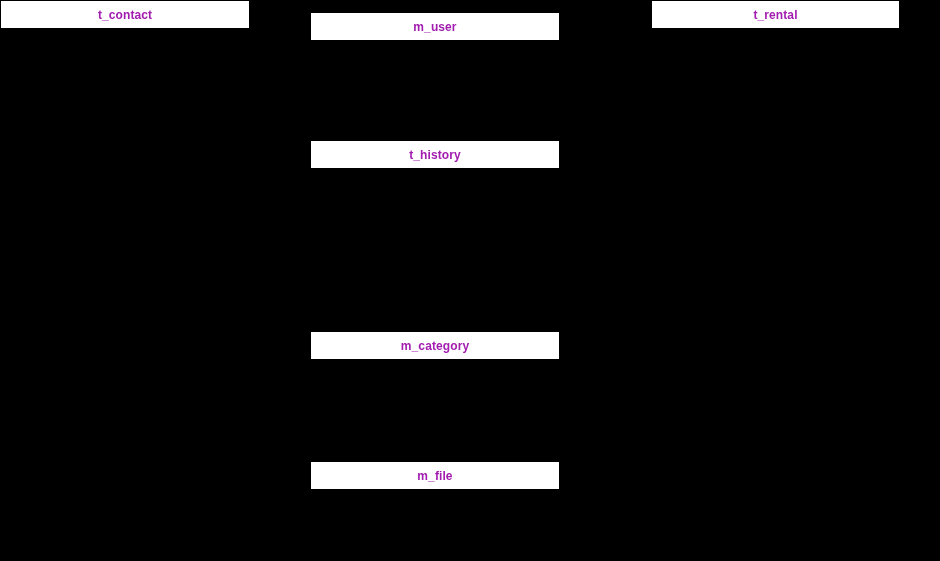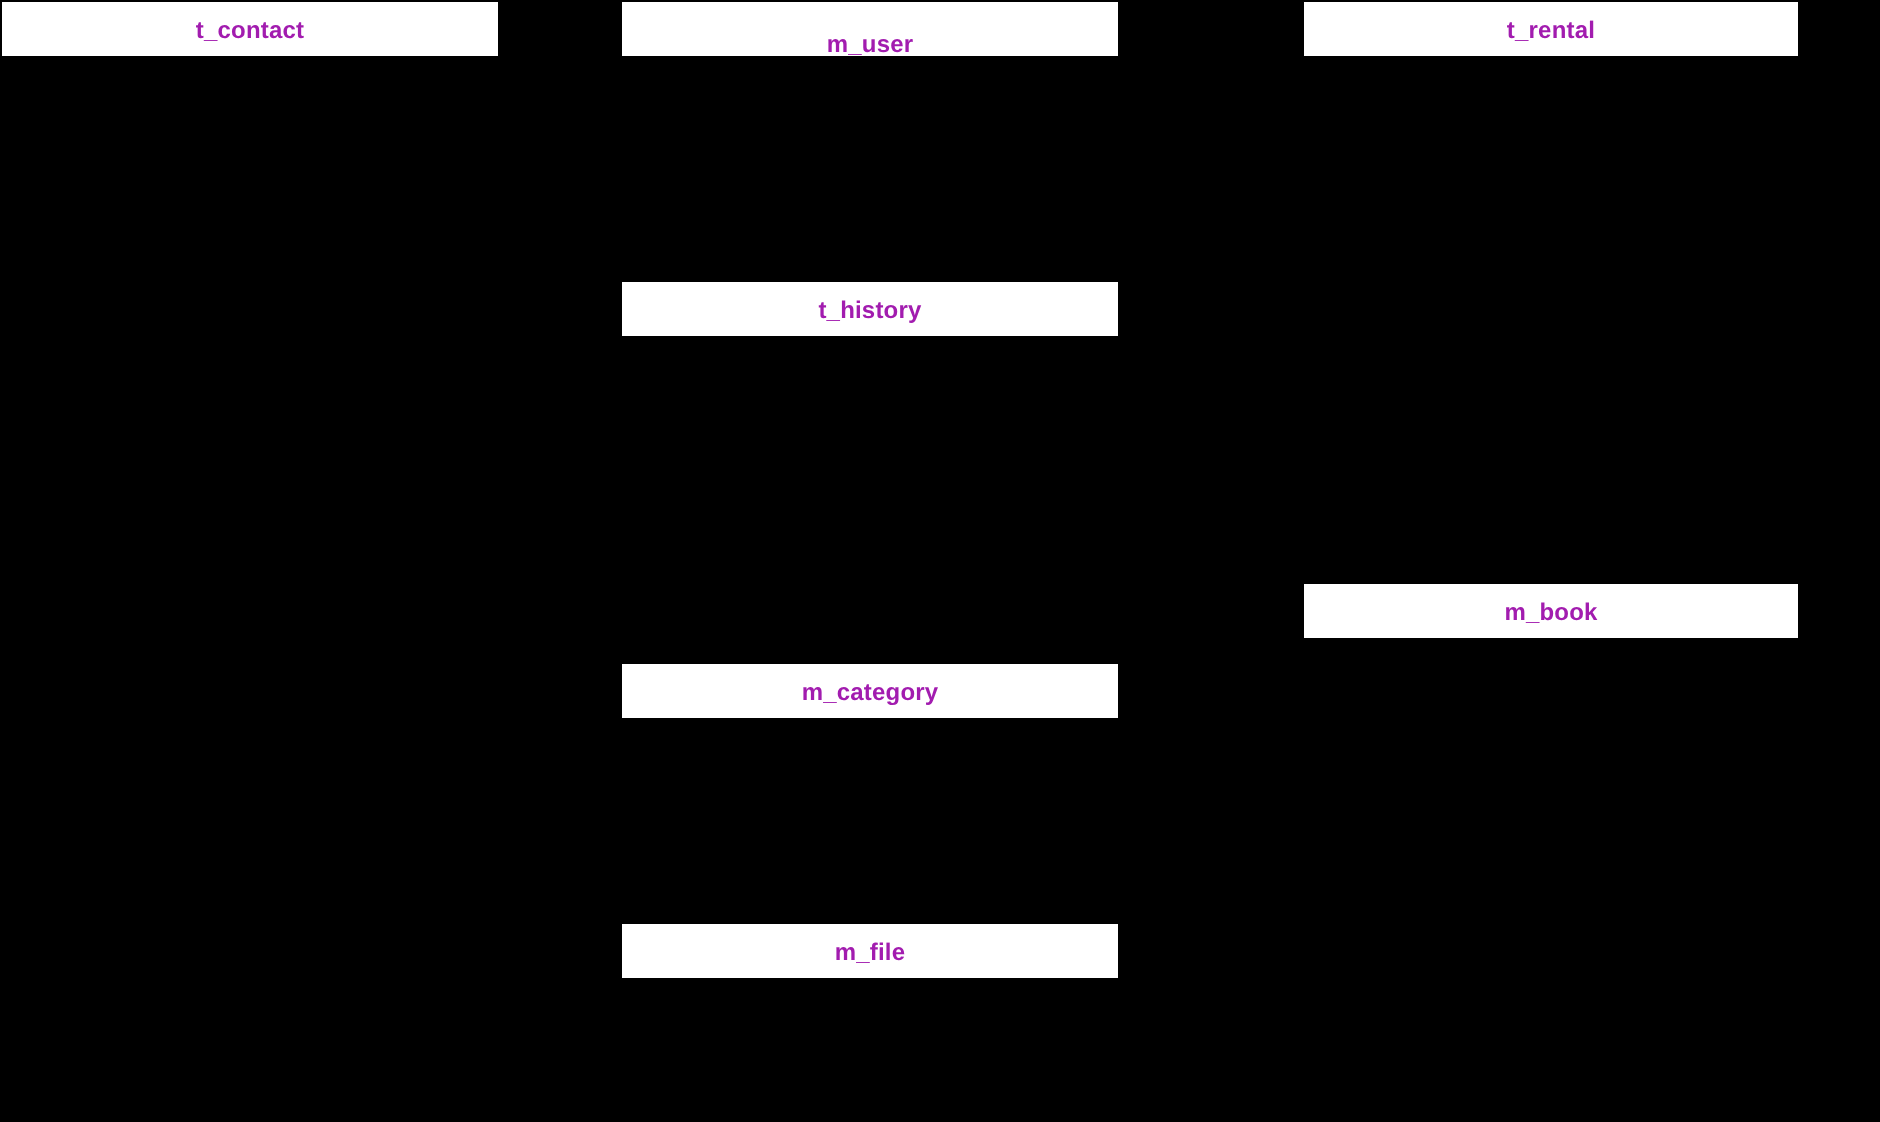--- a/index.html
+++ b/index.html
@@ -38,35 +38,32 @@
 </style>
 </head>
 <body>
 
 <div id="canvas">
 
   <div class="entity-box" style="left:0px; top:0px; width:250px; height:29px;">
     <span class="entity-title">t_contact</span>
   </div>
 
-  <div class="entity-box" style="left:310px; top:0px; width:250px; height:29px;align-items:flex-end;">
+  <div class="entity-box" style="left:310px; top:12px; width:250px; height:29px;">
     <span class="entity-title">m_user</span>
   </div>
 
   <div class="entity-box" style="left:310px; top:140px; width:250px; height:29px;">
     <span class="entity-title">t_history</span>
   </div>
 
   <div class="entity-box" style="left:651px; top:0px; width:249px; height:29px;">
     <span class="entity-title">t_rental</span>
   </div>
 
-  <div class="entity-box" style="left:651px; top:291px; width:249px; height:29px;">
-    <span class="entity-title">m_book</span>
-  </div>
 
   <div class="entity-box" style="left:310px; top:331px; width:250px; height:29px;justify-content:center;">
     <span class="entity-title">m_category</span>
   </div>
 
   <div class="entity-box" style="left:310px; top:461px; width:250px; height:29px;justify-content:center;">
     <span class="entity-title">m_file</span>
   </div>
 
 </div>

